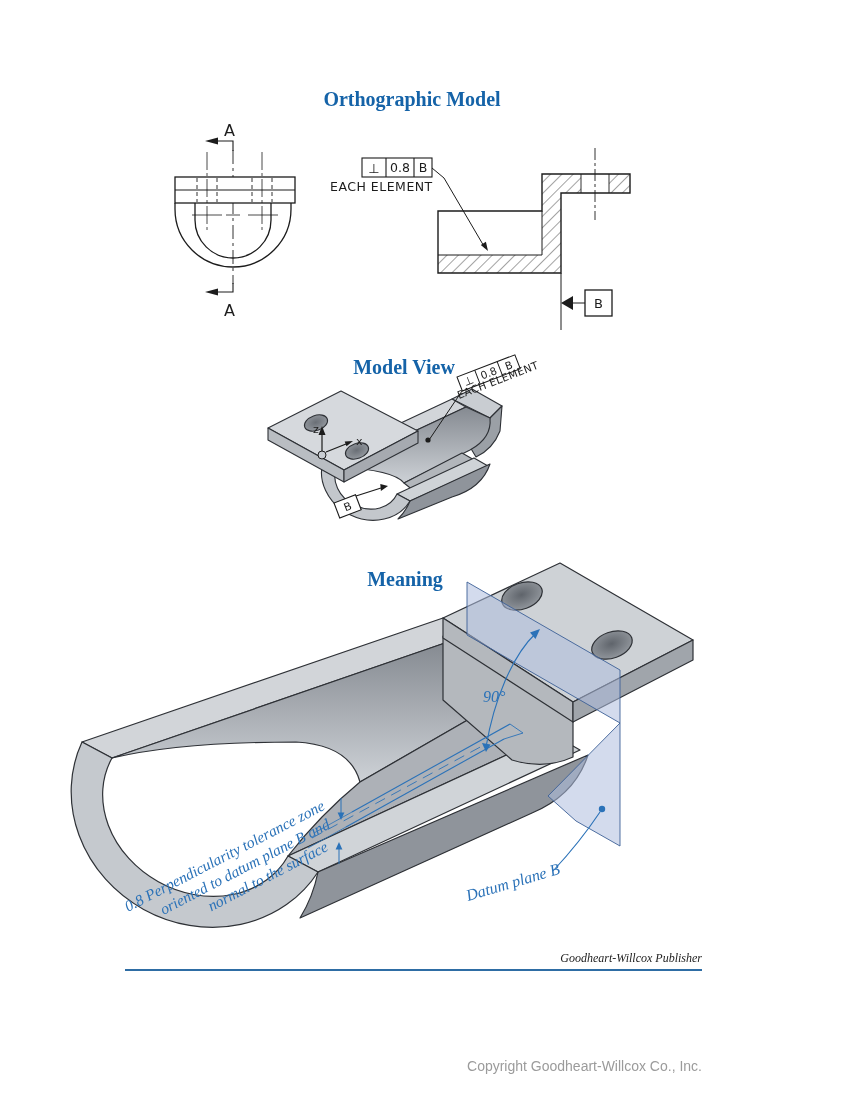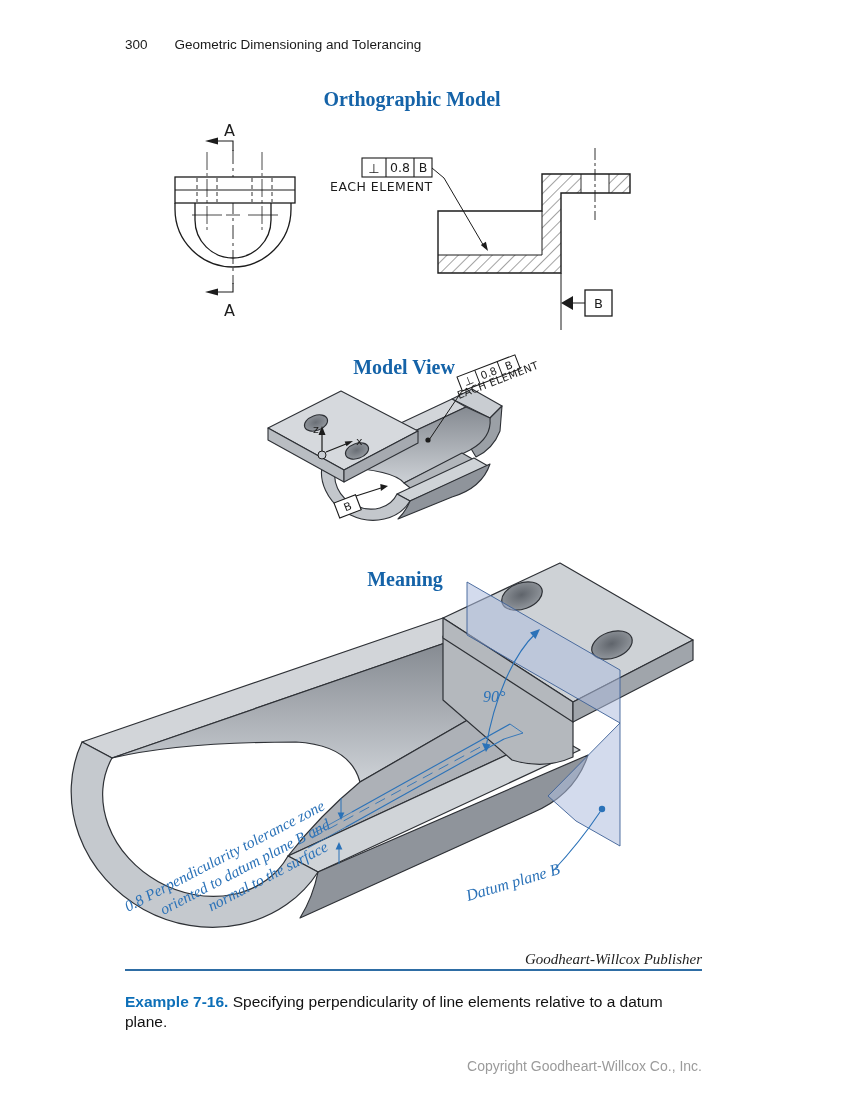--- a/index.html
+++ b/index.html
@@ -4,36 +4,33 @@
 <style>
   html,body{margin:0;padding:0;background:#e8e8e8;}
   .page{position:relative;width:849px;height:1112px;background:#ffffff;margin:0 auto;
         font-family:"Liberation Sans",sans-serif;overflow:hidden;}
   .runhead{position:absolute;top:37px;left:125px;font-size:13.5px;color:#1a1a1a;}
   .runhead .num{display:inline-block;margin-right:27px;}
   h2.sec{position:absolute;margin:0;font-family:"Liberation Serif",serif;font-weight:700;
          font-size:20px;color:#1563a8;transform:translateX(-50%);white-space:nowrap;}
   .fig{position:absolute;}
   .publisher{position:absolute;right:147px;top:951px;font-family:"Liberation Serif",serif;
-             font-style:italic;font-size:15px;color:#222;}
+             font-style:italic;font-size:12px;color:#222;}
   .rule{position:absolute;left:125px;top:969px;width:577px;height:1.5px;background:#2e6da4;}
   .caption{position:absolute;left:125px;top:976px;width:580px;font-size:15.5px;line-height:1.32;color:#111;}
   .caption .ex{font-weight:700;color:#0d6fb8;}
   .copyright{position:absolute;right:147px;top:1058px;font-size:14px;color:#9b9b9b;}
   svg text{font-family:"DejaVu Sans",sans-serif;fill:#1c1c1c;}
   svg text.blue{font-family:"Liberation Serif",serif;font-style:italic;fill:#2b72b8;}
 </style>
 </head>
 <body>
 
 <div class="page">
 
-  <div class="runhead">
-    <span class="num">300</span><span>Geometric Dimensioning and Tolerancing</span>
-  </div>
 
   <h2 class="sec" style="left:412px;top:88px;">Orthographic Model</h2>
 
   <svg class="fig" style="left:0;top:110px;" width="849" height="230" viewBox="0 110 849 230">
     <defs>
       <pattern id="hatch" width="8" height="8" patternUnits="userSpaceOnUse" patternTransform="rotate(45)">
         <line x1="0" y1="0" x2="0" y2="8" stroke="#333" stroke-width="0.9"></line>
       </pattern>
     </defs>
 
@@ -218,17 +215,15 @@
     </g>
 
     <g transform="translate(468,901) rotate(-16.5)">
       <text class="blue" x="0" y="0" font-size="16">Datum plane B</text>
     </g>
   </svg>
 
   <div class="publisher">Goodheart-Willcox Publisher</div>
   <div class="rule"></div>
 
-  <p class="caption"><span class="ex">Example 7-16.</span>
-    <span>Specifying perpendicularity of line elements relative to a datum plane.</span></p>
 
   <div class="copyright">Copyright Goodheart-Willcox Co., Inc.</div>
 </div>
 
 </body></html>

